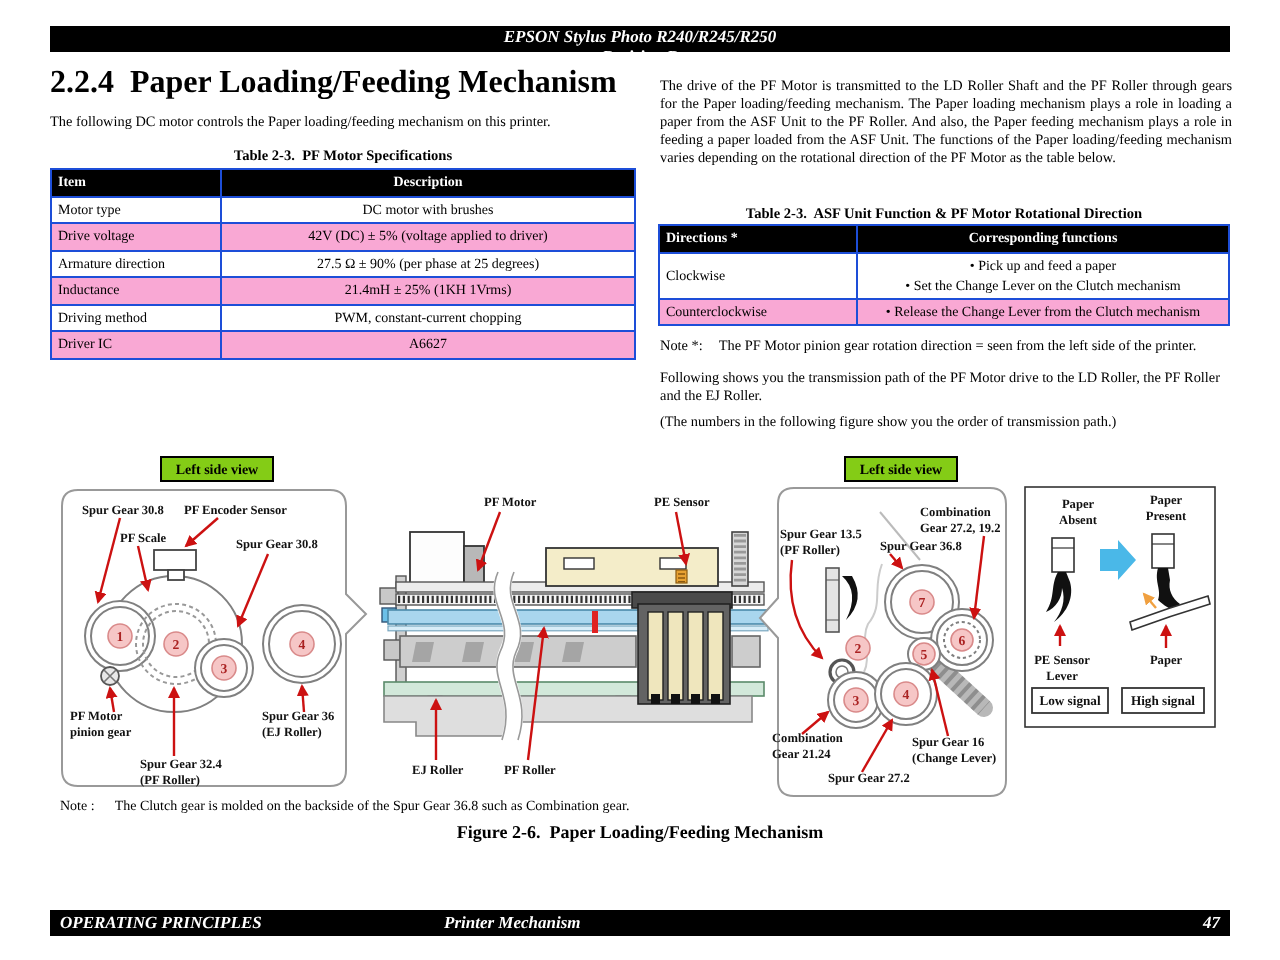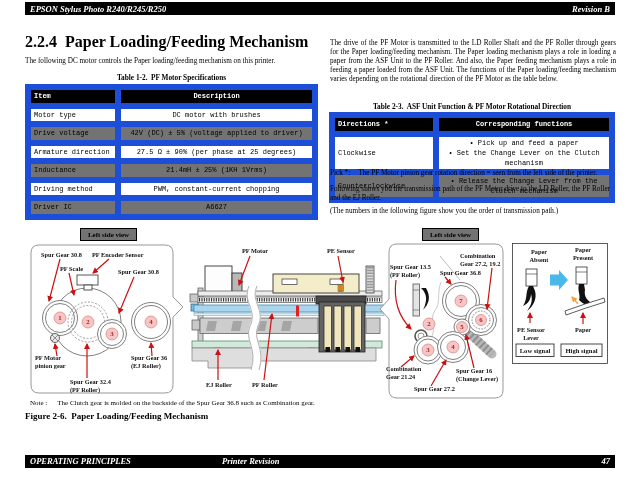--- a/index.html
+++ b/index.html
@@ -3,69 +3,69 @@
 <meta charset="utf-8">
 <style>
   html,body { margin:0; padding:0; background:#fff; }
   .page { position:relative; width:640px; height:480px; background:#fff;
           font-family:"Liberation Serif", serif; color:#000; overflow:hidden; }
 
   
   .bar { position:absolute; left:25px; width:590px; height:13px; background:#000;
          color:#fff; font-style:italic; font-weight:bold; font-size:8.5px;
          box-sizing:border-box; }
-  .bar-header { top:2px; display:flex; justify-content:space-between;
-                align-items:center; padding:0 5px; }
+  .bar-header { top:13px; display:flex; justify-content:space-between;
+                align-items:center; padding:0 5px;flex-direction:column; }
   .bar-footer { top:455px; }
   .bar-footer span { position:absolute; top:1px; }
   .foot-left { left:5px; }
   .foot-center { left:197px; }
   .foot-right { right:5px; }
 
   .heading { position:absolute; left:25px; top:33px; font-size:16px; font-weight:bold;
              white-space:pre-wrap; }
   .body-text { position:absolute; font-size:7.2px; line-height:1.25; }
   .tcap { position:absolute; font-weight:bold; font-size:7.3px; text-align:center;
           white-space:pre-wrap; }
 
   table.doc { position:absolute; border-collapse:collapse; font-size:7px;
               table-layout:fixed; }
-  table.doc th, table.doc td { border:6px solid #1d4ed8; padding:1px 3px; height:10.5px;
-              overflow:hidden;font-family:Liberation Mono, monospace; }
+  table.doc th, table.doc td { border:1px solid #1d4ed8; padding:1px 3px; height:10.5px;
+              overflow:hidden; }
   table.doc th { background:#000; color:#fff; font-weight:bold; text-align:center; }
-  tr.alt { background:#737373; }
+  tr.alt { background:#f9a8d4; }
   .spec { left:25px; top:84px; width:293px; }
   .spec .c-item { width:78px; text-align:left; }
   .spec .c-desc { text-align:center; }
   .asf { left:329px; top:112px; width:286px; }
   .asf .c-dir { width:92px; text-align:left; vertical-align:middle; }
   .asf .c-fun { text-align:center; vertical-align:middle; }
   .asf .fline { line-height:1.45; }
 
   .note-row { position:absolute; display:flex; gap:8px; font-size:7.2px; }
   .note-row .nl { flex:0 0 auto; }
 
   .view-label { position:absolute; top:228px; border:1px solid #000; font-weight:bold;
                 font-size:7px; width:55px; text-align:center; padding:1.5px 0;
-                background:#737373; }
+                background:#84cc16; }
 
   svg.panel { position:absolute; overflow:visible; }
   svg text { font-family:"Liberation Serif", serif; font-weight:bold;
              font-size:6.3px; fill:#111; }
   .ra { stroke:#cc1111; stroke-width:1.2; fill:none; marker-end:url(#ah-red); }
   .oa { stroke:#f0a040; stroke-width:1.2; fill:none; marker-end:url(#ah-orange); }
   .gear { fill:#fff; stroke:#808080; stroke-width:1; }
   .gearline { fill:none; stroke:#808080; stroke-width:1; }
   .num circle { fill:#f6c6c6; stroke:#d98a8a; stroke-width:0.8; }
   .num text { fill:#aa2222; font-size:6.8px; text-anchor:middle; }
 
   .fig-note { position:absolute; left:30px; top:399px; display:flex; gap:10px;
               font-size:7px; }
   .fig-caption { position:absolute; left:25px; top:411px; width:590px;
-                 font-weight:bold; font-size:9px;
+                 text-align:center; font-weight:bold; font-size:9px;
                  white-space:pre-wrap; }
 </style>
 </head>
 <body>
 
 <svg width="0" height="0" style="position:absolute" aria-hidden="true">
   <defs>
     <marker id="ah-red" markerWidth="7" markerHeight="7" refX="5" refY="3" orient="auto" markerUnits="userSpaceOnUse">
       <path d="M0,0 L6,3 L0,6 Z" fill="#cc1111"></path>
     </marker>
@@ -77,21 +77,21 @@
 
 <div class="page">
 
   <div class="bar bar-header">
     <span>EPSON Stylus Photo R240/R245/R250</span>
     <span>Revision B</span>
   </div>
 
   <div class="heading">2.2.4  Paper Loading/Feeding Mechanism</div>
   <div class="body-text" style="left:25px;top:57px;width:295px">The following DC motor controls the Paper loading/feeding mechanism on this printer.</div>
-  <div class="tcap" style="left:25px;top:73px;width:293px">Table 1-2.  PF Motor Specifications</div>
+  <div class="tcap" style="left:25px;top:73px;width:293px">Table 2-3.  PF Motor Specifications</div>
 
   <table class="doc spec">
     <tbody>
         <tr>
       <th class="c-item">Item</th>
       <th class="c-desc">Description</th>
     </tr>
     <tr>
       <td class="c-item">Motor type</td>
       <td class="c-desc">DC motor with brushes</td>
@@ -138,21 +138,21 @@
     <tr class="alt">
       <td class="c-dir">Counterclockwise</td>
       <td class="c-fun">
         <div class="fline">• Release the Change Lever from the Clutch mechanism</div>
       </td>
     </tr>
   </tbody>
     </table>
 
   <div class="note-row" style="left:330px;top:169px;width:286px">
-    <span class="nl">Pick *:</span>
+    <span class="nl">Note *:</span>
     <span>The PF Motor pinion gear rotation direction = seen from the left side of the printer.</span>
   </div>
   <div class="body-text" style="left:330px;top:185px;width:286px">Following shows you the transmission path of the PF Motor drive to the LD Roller, the PF Roller and the EJ Roller.</div>
   <div class="body-text" style="left:330px;top:207px;width:286px">(The numbers in the following figure show you the order of transmission path.)</div>
 
   <div class="view-label" style="left:80px">Left side view</div>
   <div class="view-label" style="left:422px">Left side view</div>
 
   <svg class="panel" style="left:30px;top:244px;width:158px;height:150px" viewBox="0 0 158 150">
     <path d="M9,1 H135 Q143,1 143,9 V53 L153,63 L143,73 V141 Q143,149 135,149 H9 Q1,149 1,141 V9 Q1,1 9,1 Z" fill="#fff" stroke="#999"></path>
@@ -407,17 +407,17 @@
   </svg>
 
   <div class="fig-note">
     <span>Note :</span>
     <span>The Clutch gear is molded on the backside of the Spur Gear 36.8 such as Combination gear.</span>
   </div>
   <div class="fig-caption">Figure 2-6.  Paper Loading/Feeding Mechanism</div>
 
   <div class="bar bar-footer">
     <span class="foot-left">OPERATING PRINCIPLES</span>
-    <span class="foot-center">Printer Revision</span>
+    <span class="foot-center">Printer Mechanism</span>
     <span class="foot-right">47</span>
   </div>
 
 </div>
 
 </body></html>

